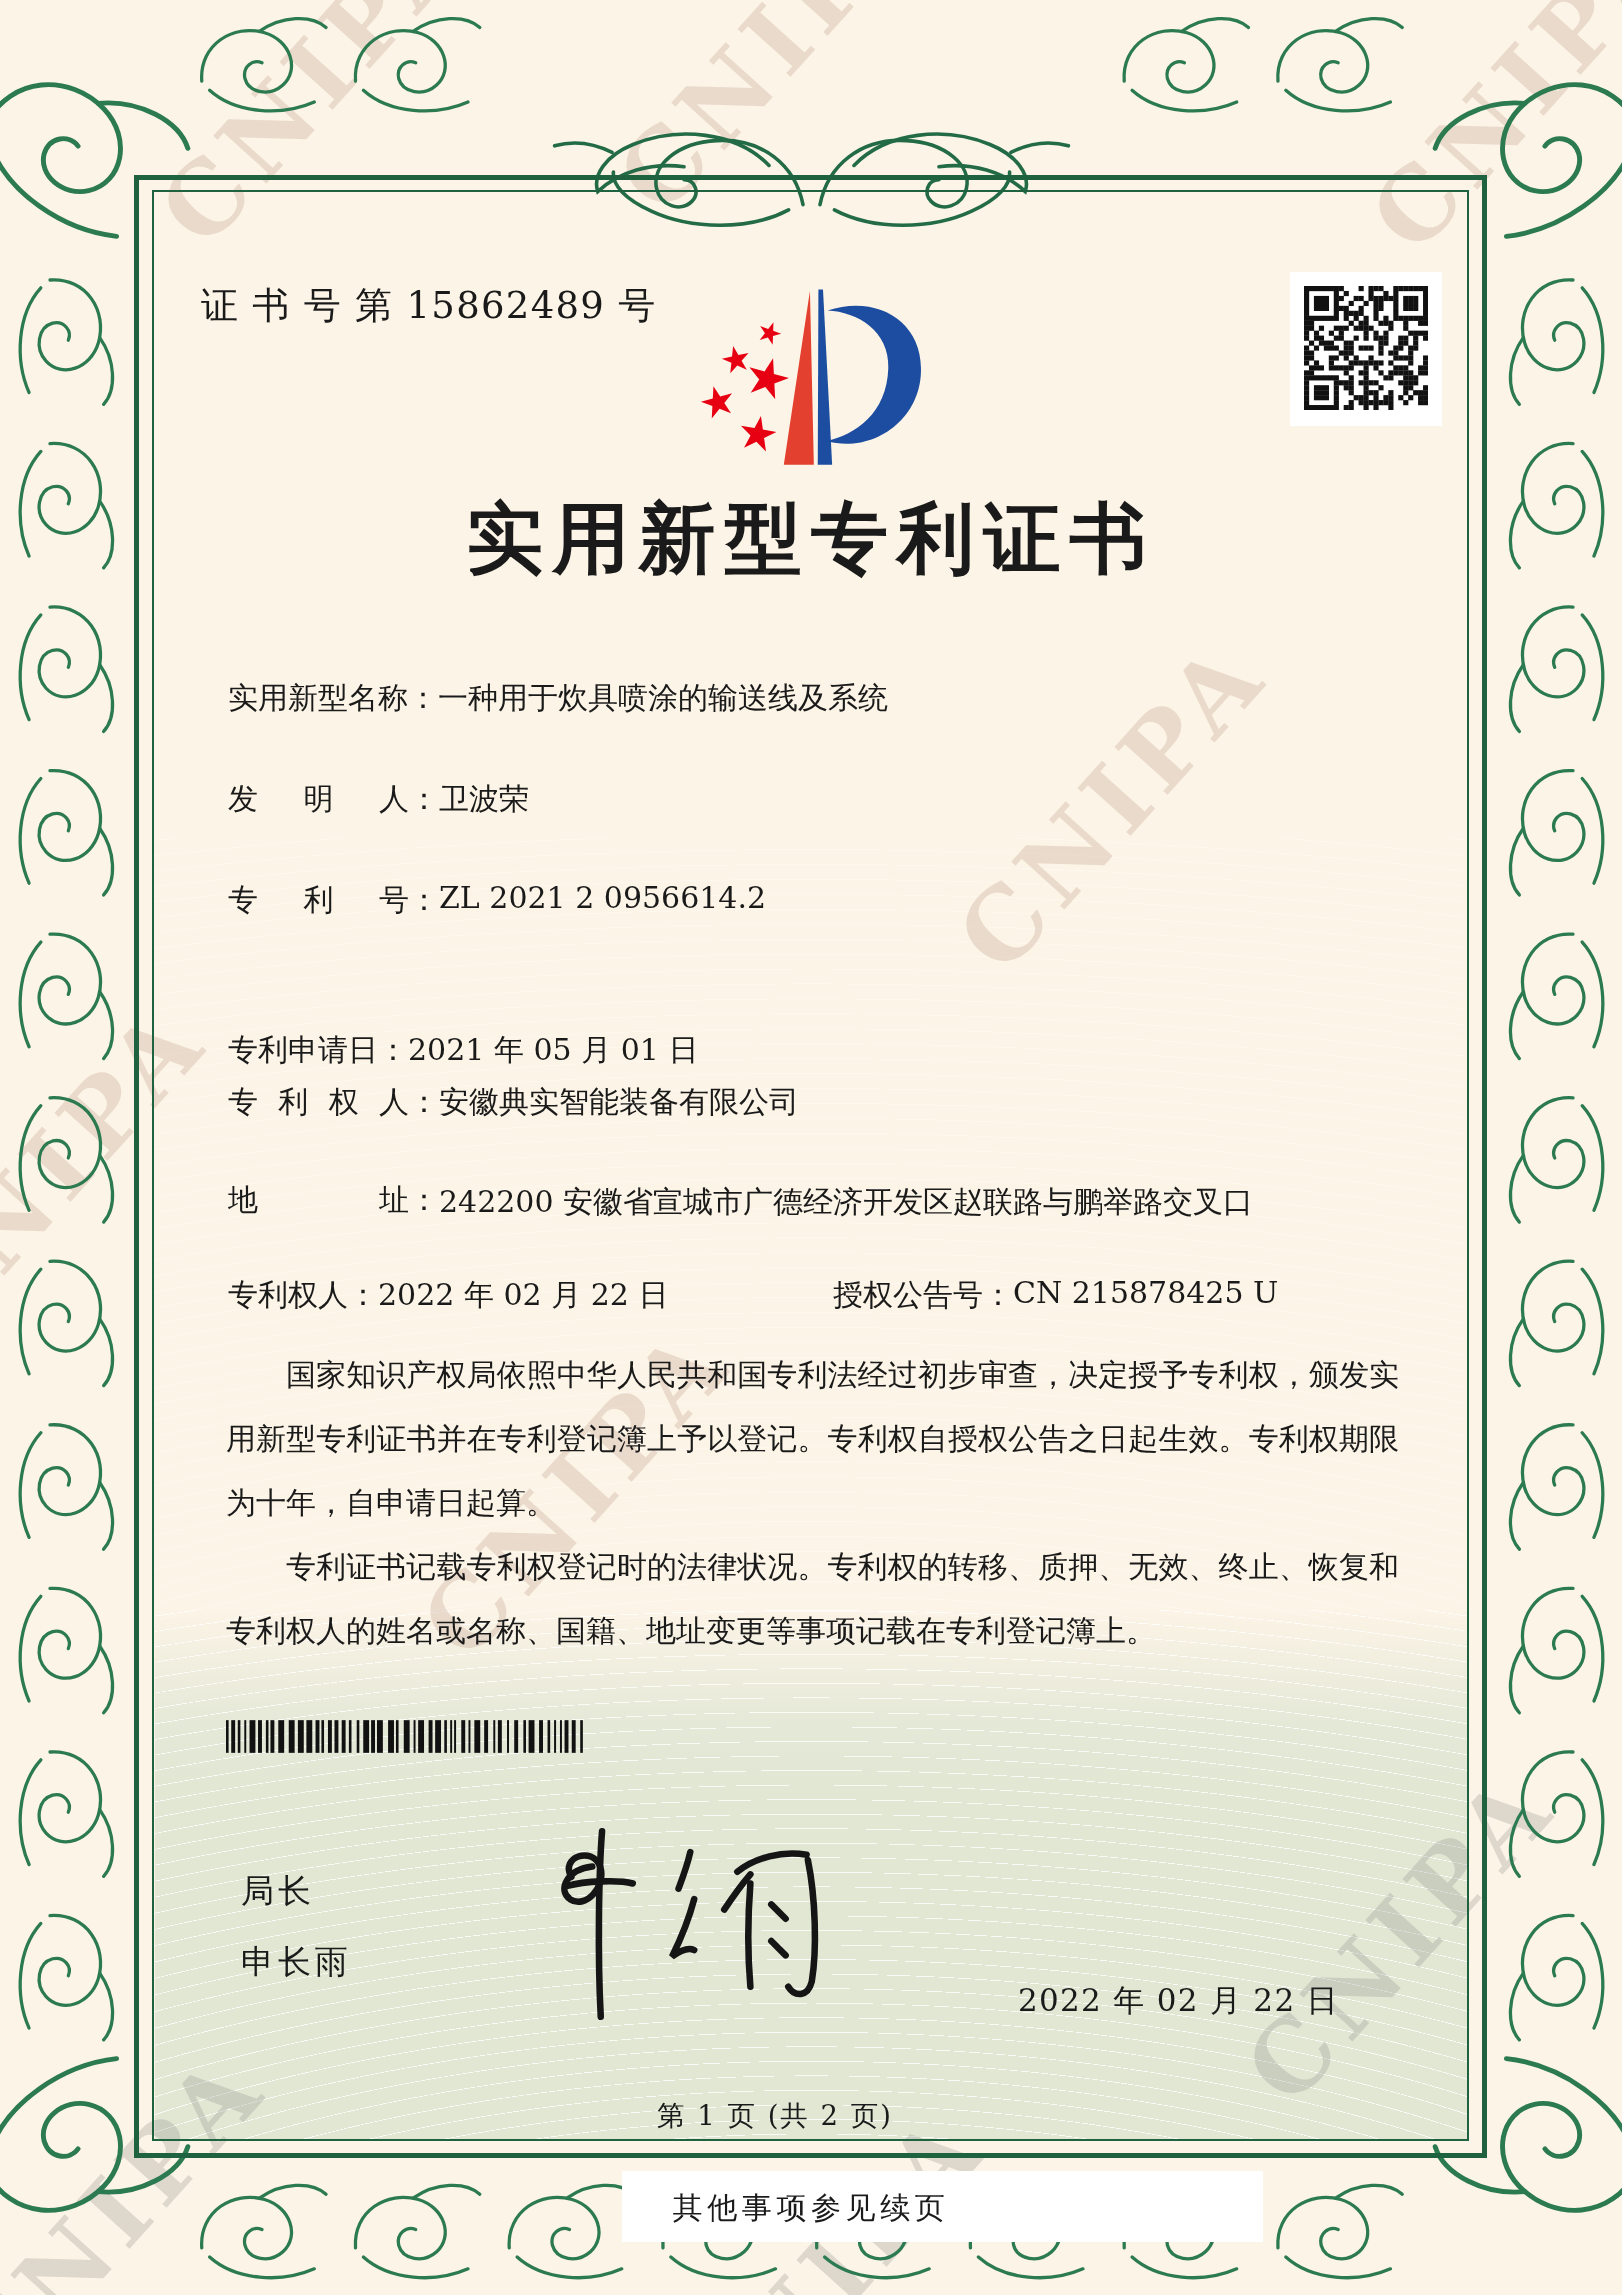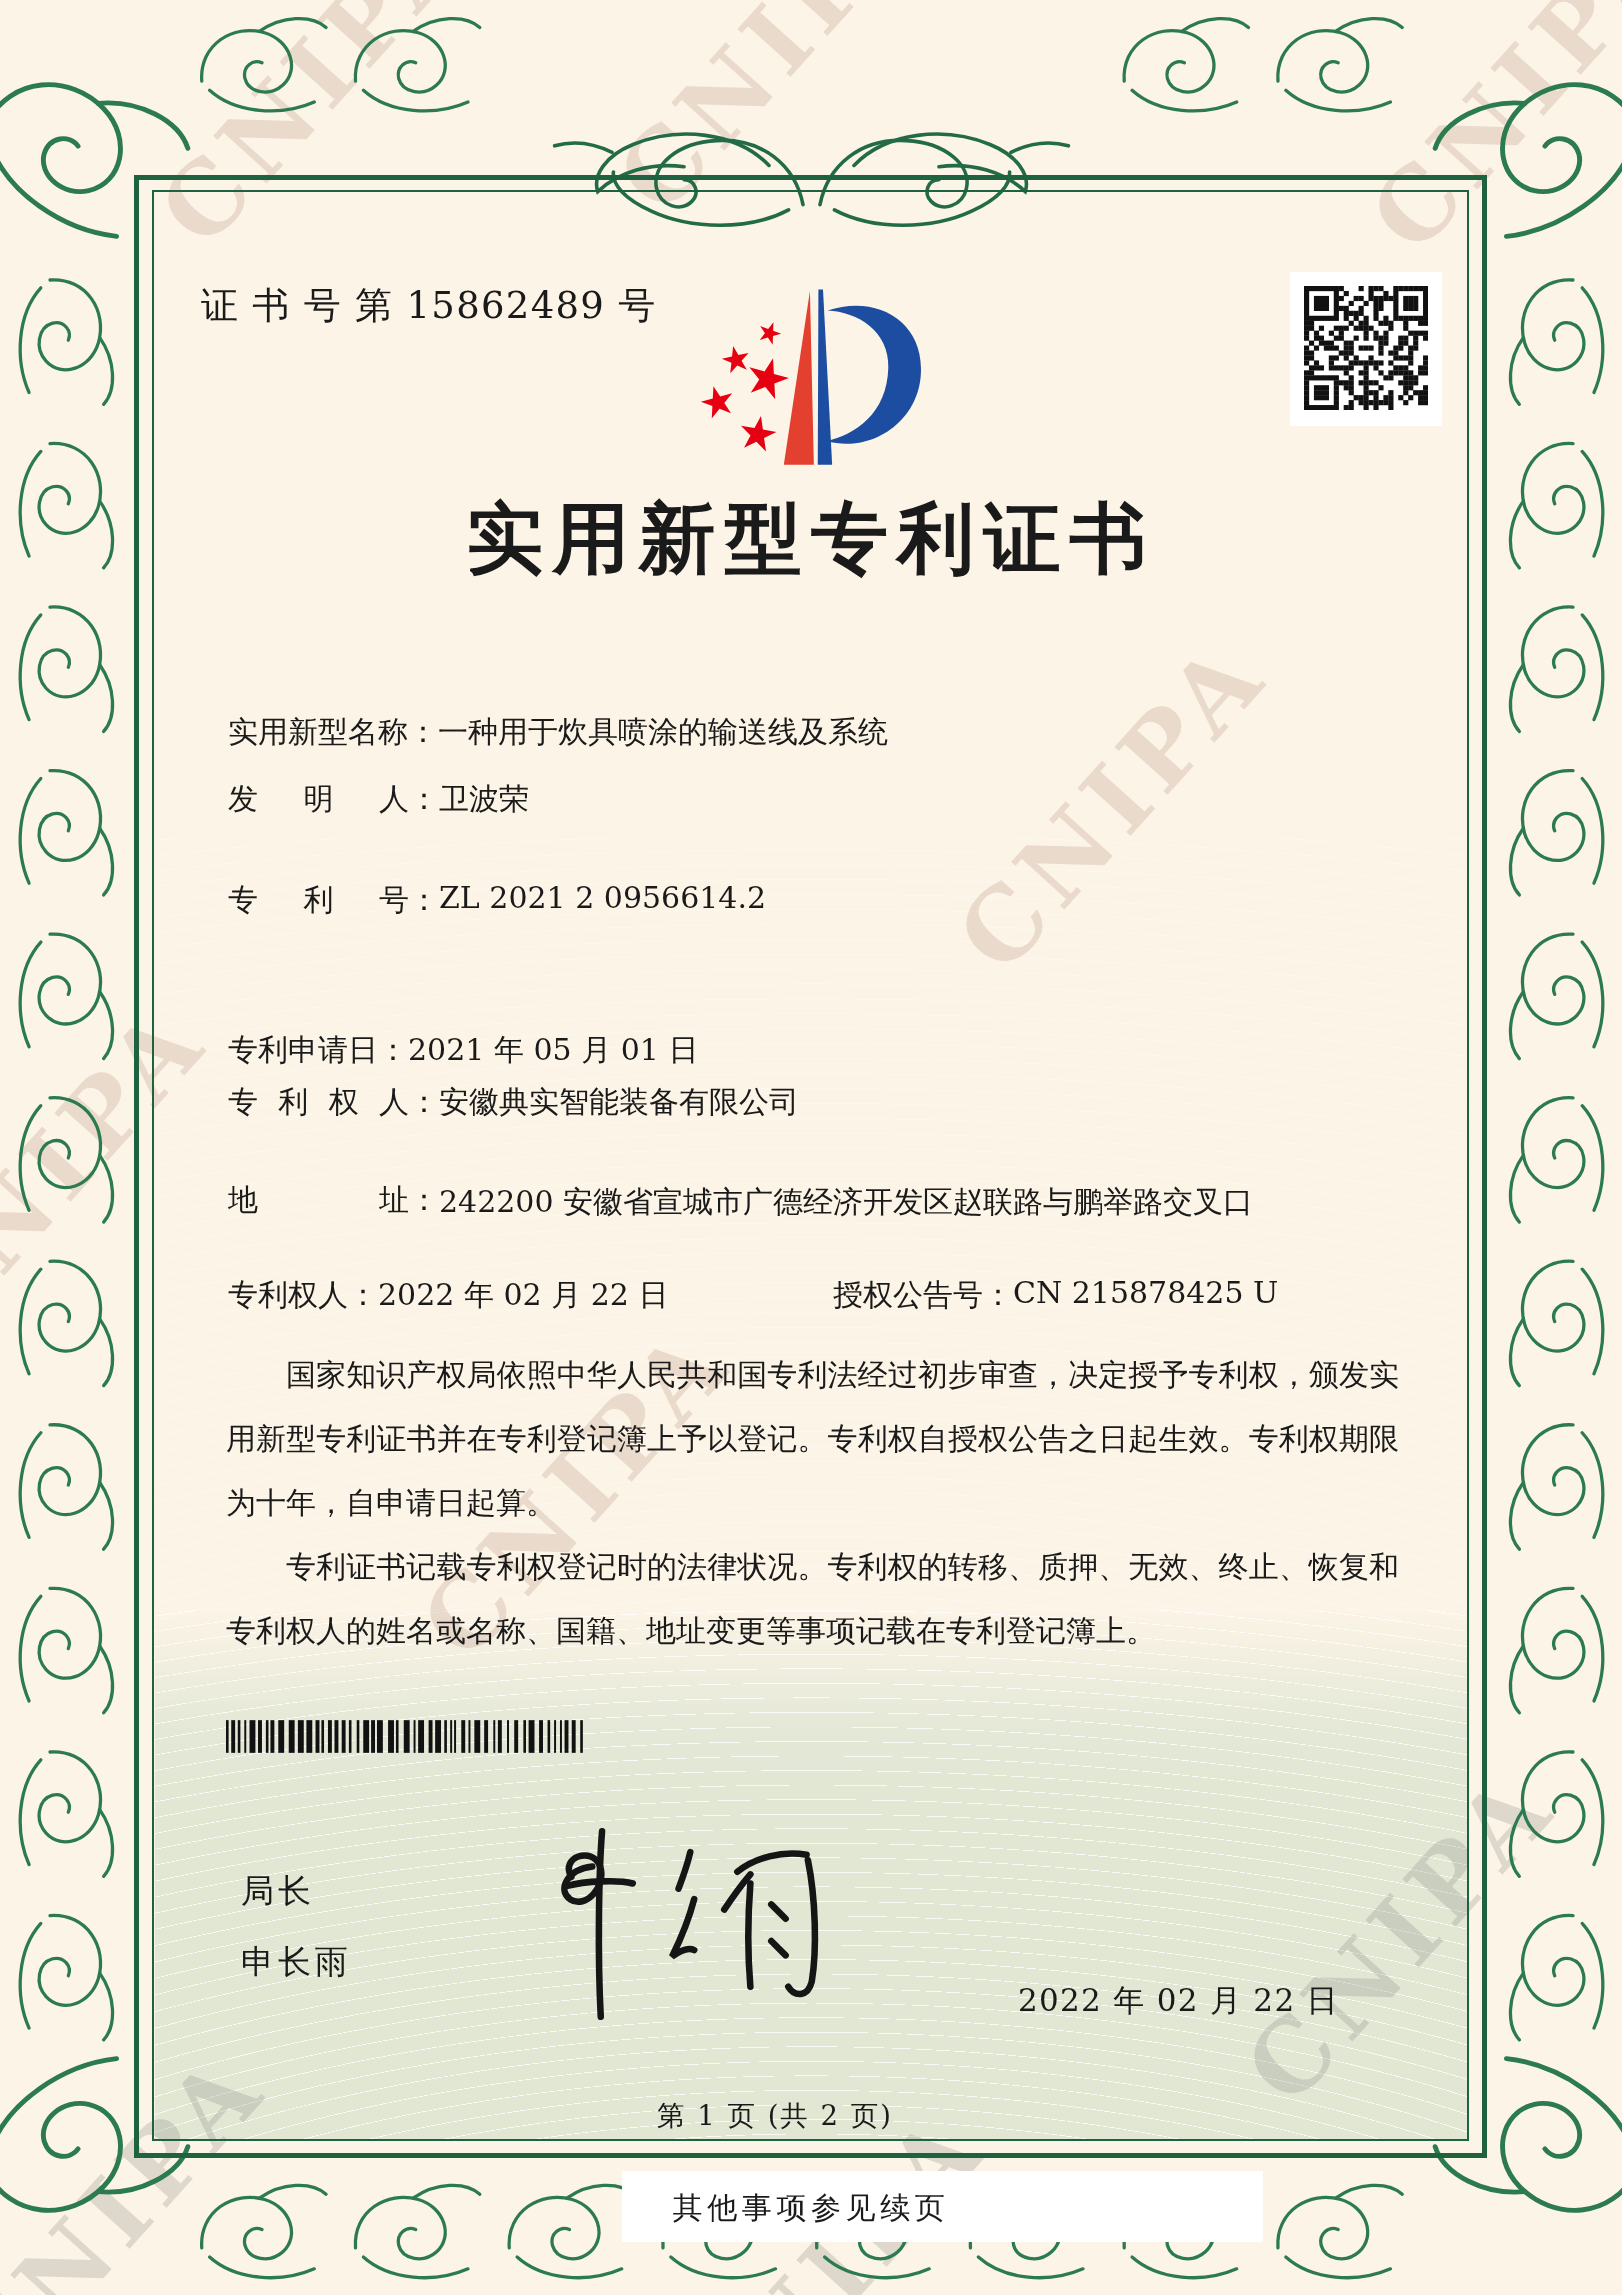--- a/index.html
+++ b/index.html
@@ -476,21 +476,21 @@
       <rect x="60.8" y="182.39999999999998" width="7.8999999999999995" height="7.8999999999999995" fill="#111"></rect>
       <rect x="68.39999999999999" y="182.39999999999998" width="7.8999999999999995" height="7.8999999999999995" fill="#111"></rect>
       <rect x="91.19999999999999" y="182.39999999999998" width="7.8999999999999995" height="7.8999999999999995" fill="#111"></rect>
       <rect x="106.39999999999999" y="182.39999999999998" width="7.8999999999999995" height="7.8999999999999995" fill="#111"></rect>
       <rect x="129.2" y="182.39999999999998" width="7.8999999999999995" height="7.8999999999999995" fill="#111"></rect>
     </svg>
 </div>
 
 <div class="abs title">实用新型专利证书</div>
 
-<div class="abs frow" style="top:678px;margin-top:34px;">
+<div class="abs frow" style="top:678px;">
   <span class="flabel natural">实用新型名称</span><span class="fsep">：</span><span class="fvalue">一种用于炊具喷涂的输送线及系统</span>
 </div>
 <div class="abs frow" style="top:779px;">
   <span class="flabel">发明人</span><span class="fsep">：</span><span class="fvalue">卫波荣</span>
 </div>
 <div class="abs frow" style="top:880px;">
   <span class="flabel">专利号</span><span class="fsep">：</span><span class="fvalue">ZL 2021 2 0956614.2</span>
 </div>
 <div class="abs frow" style="top:1006px;margin-top:24px;">
   <span class="flabel natural">专利申请日</span><span class="fsep">：</span><span class="fvalue">2021 年 05 月 01 日</span>

